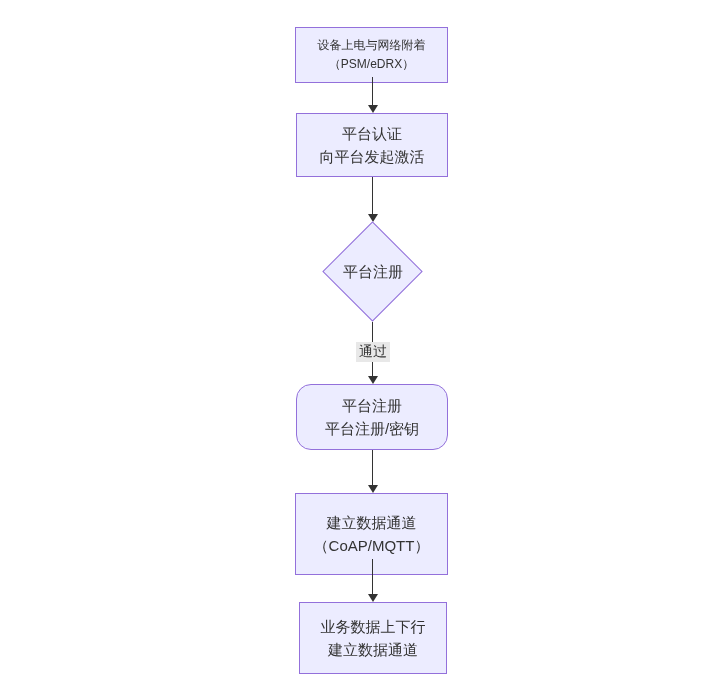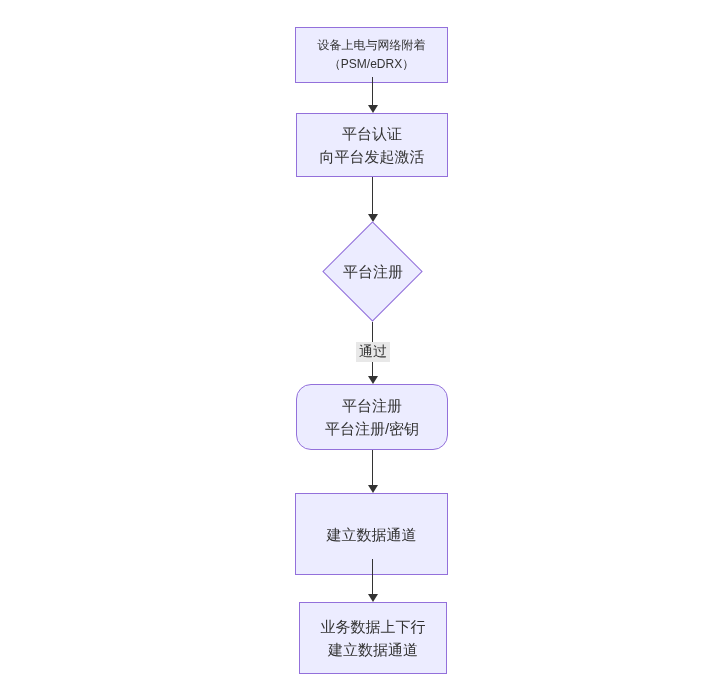--- a/index.html
+++ b/index.html
@@ -123,20 +123,21 @@
   <div class="node n3">
     <span class="line">平台注册</span>
     <span class="line">平台注册/密钥</span>
   </div>
 
   <div class="edge-line e4"></div>
   <div class="arrowhead a4"></div>
 
   <div class="node n4">
     <span class="line">建立数据通道</span>
+    <span class="line">（CoAP/MQTT）</span>
   </div>
 
   <div class="edge-line e5"></div>
   <div class="arrowhead a5"></div>
 
   <div class="node n5">
     <span class="line">业务数据上下行</span>
     <span class="line">建立数据通道</span>
   </div>
 

